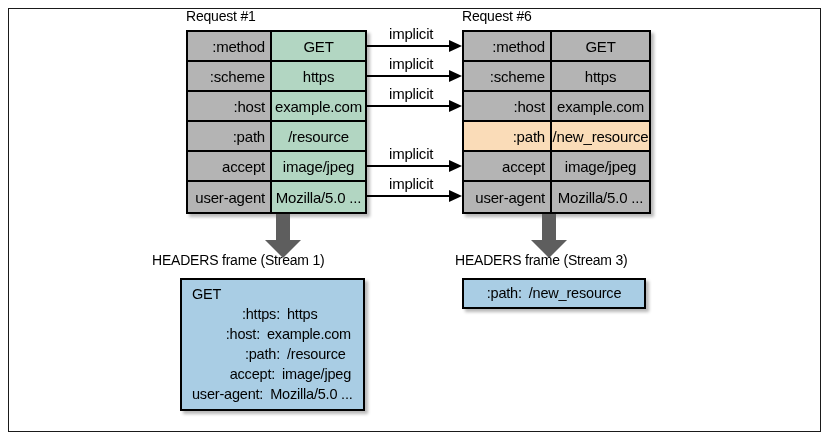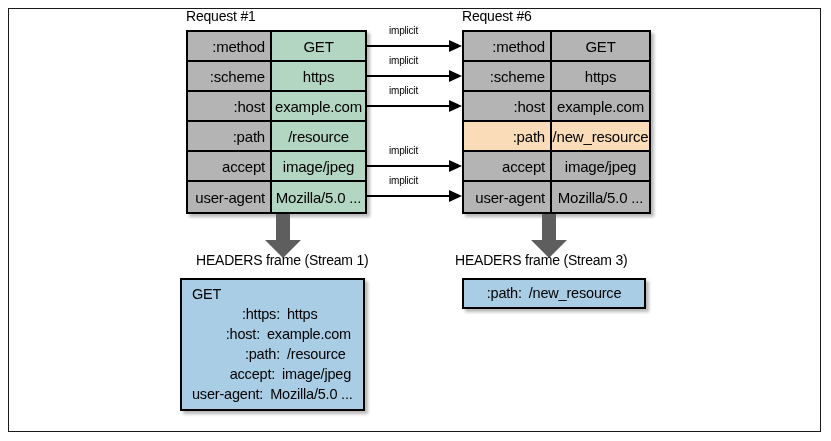--- a/index.html
+++ b/index.html
@@ -106,21 +106,21 @@
     top: -5px;
     width: 0; height: 0;
     border-top: 6px solid transparent;
     border-bottom: 6px solid transparent;
     border-left: 13px solid #000000;
   }
   .arrow-label {
     position: absolute;
     left: 22px;
     top: -20px;
-    font-size: 10px;
+    font-size: 15px;
     color: #000000;
     white-space: nowrap;
     letter-spacing: -0.2px;
   }
 
   
   .down-arrow { position: absolute; width: 36px; height: 44px; }
   .down-shaft {
     position: absolute;
     left: 11px; top: 0;
@@ -261,21 +261,21 @@
   <div class="down-arrow" style="left:265px; top:214px;">
     <div class="down-shaft"></div>
     <div class="down-head"></div>
   </div>
 
   <div class="down-arrow" style="left:531px; top:214px;">
     <div class="down-shaft"></div>
     <div class="down-head"></div>
   </div>
 
-  <div class="caption" style="left:152px; top:252px;margin-left:44px;">HEADERS frame (Stream 1)</div>
+  <div class="caption" style="left:152px; top:252px;">HEADERS frame (Stream 1)</div>
 
   <div class="frame-box" id="frame-stream-1">
     <div class="kv-line">
       <span class="kv-val">GET</span>
     </div>
     <div class="kv-line">
       <span class="kv-key">:https:</span>
       <span class="kv-val">https</span>
     </div>
     <div class="kv-line">

